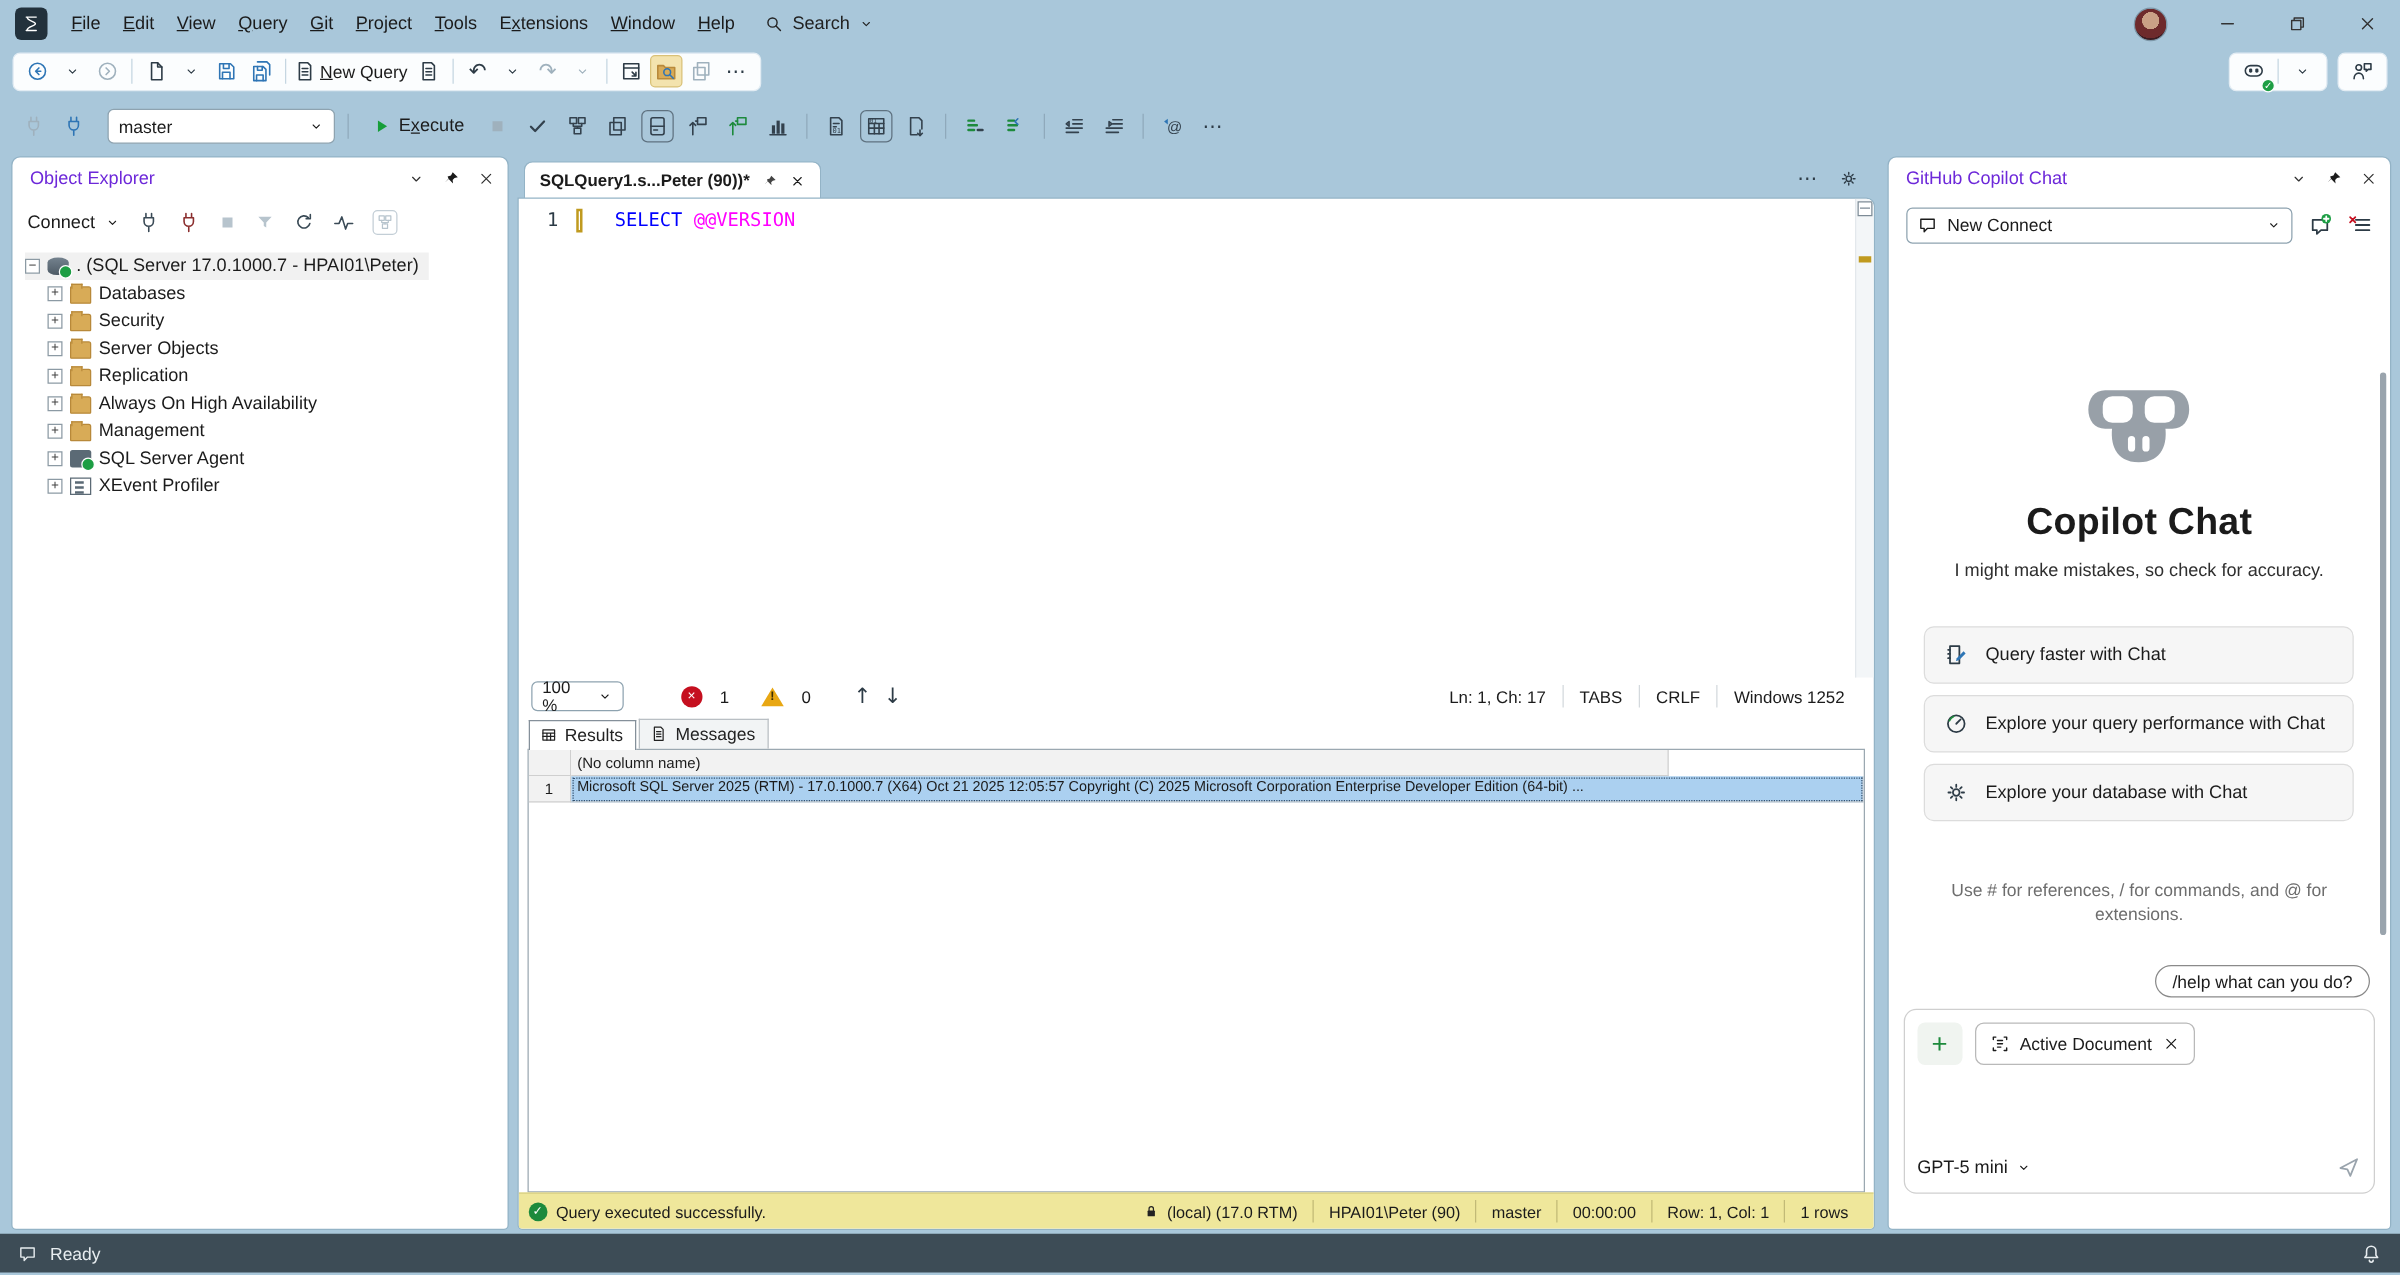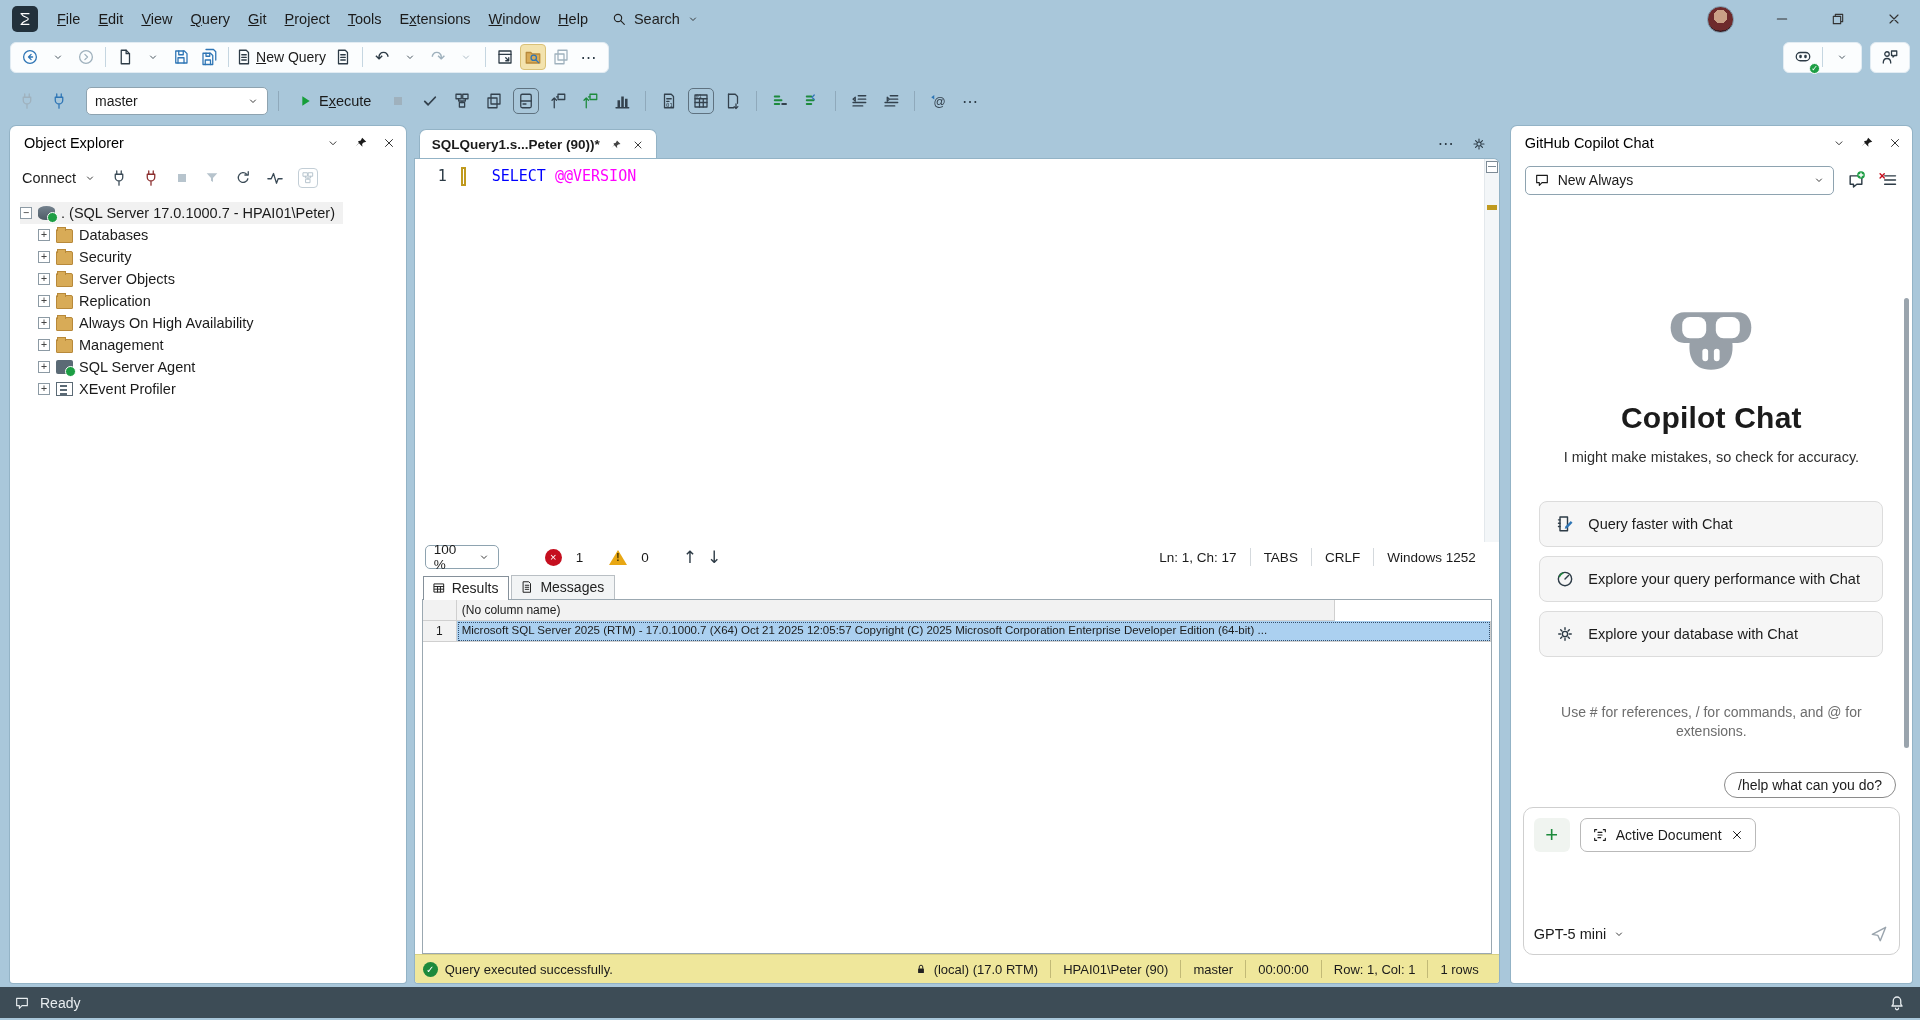--- a/index.html
+++ b/index.html
@@ -46,21 +46,21 @@
   .t2i.grn { color:#1d8a3c; }
   .t2i.boxed { border:1px solid #5f7280; border-radius:5px; }
 
   
   .main { display:flex; height:857px; margin-bottom:4px; }
   .panel { background:#fff; border-radius:6px 6px 3px 3px; box-shadow:0 0 0 1px #93b3c6; }
 
   
   .oe { width:426px; margin-left:10px; display:flex; flex-direction:column; }
   .panel-head { height:34px; display:flex; align-items:center; padding:0 10px 0 14px; }
-  .panel-title { font-size:14.5px; color:#000000; flex:1; }
+  .panel-title { font-size:14.5px; color:#6d28d9; flex:1; }
   .ph-icons { display:flex; align-items:center; gap:14px; color:#333; }
   .oe-toolbar { height:36px; display:flex; align-items:center; gap:14px; padding:0 12px; }
   .connect-dd { display:flex; align-items:center; gap:8px; font-size:14.5px; }
   .oe-ic { color:#3a4a56; } .oe-ic.dis { color:#b7c4cd; }
   .oe-ic.boxdis { border:1px solid #c3ced6; border-radius:4px; padding:2px; }
   .tree { padding:6px 4px 0 10px; font-size:14.5px;text-align:center; }
   .tree-row { display:flex; align-items:center; height:22px; gap:6px; white-space:nowrap; }
   .tree-row.root { background:#f1f1f1; width:fit-content; padding-right:8px; }
   .tree-row.child { padding-left:18px; }
   .expander { width:12px; height:12px; border:1px solid #8c9aa4; background:#fff; font-size:10px; line-height:10px; text-align:center; color:#444; flex:0 0 auto; font-family:"DejaVu Sans Mono", monospace; }
@@ -825,21 +825,21 @@
         <svg class="sic ic14">
             <use href="#i-x"></use>
           </svg>
       </span>
     </div>
     <div class="cop-thread">
       <div class="combo thread-combo">
         <svg class="sic ic16">
             <use href="#i-bubble"></use>
           </svg>
-        <span class="cv">New Always</span>
+        <span class="cv">New Connect</span>
         <svg class="sic ic12">
             <use href="#i-chev"></use>
           </svg>
       </div>
       <svg class="sic ic20" style="color:#2d3b46">
           <use href="#i-bubble-plus"></use>
         </svg>
       <svg class="sic ic20" style="color:#2d3b46">
           <use href="#i-list-x"></use>
         </svg>

